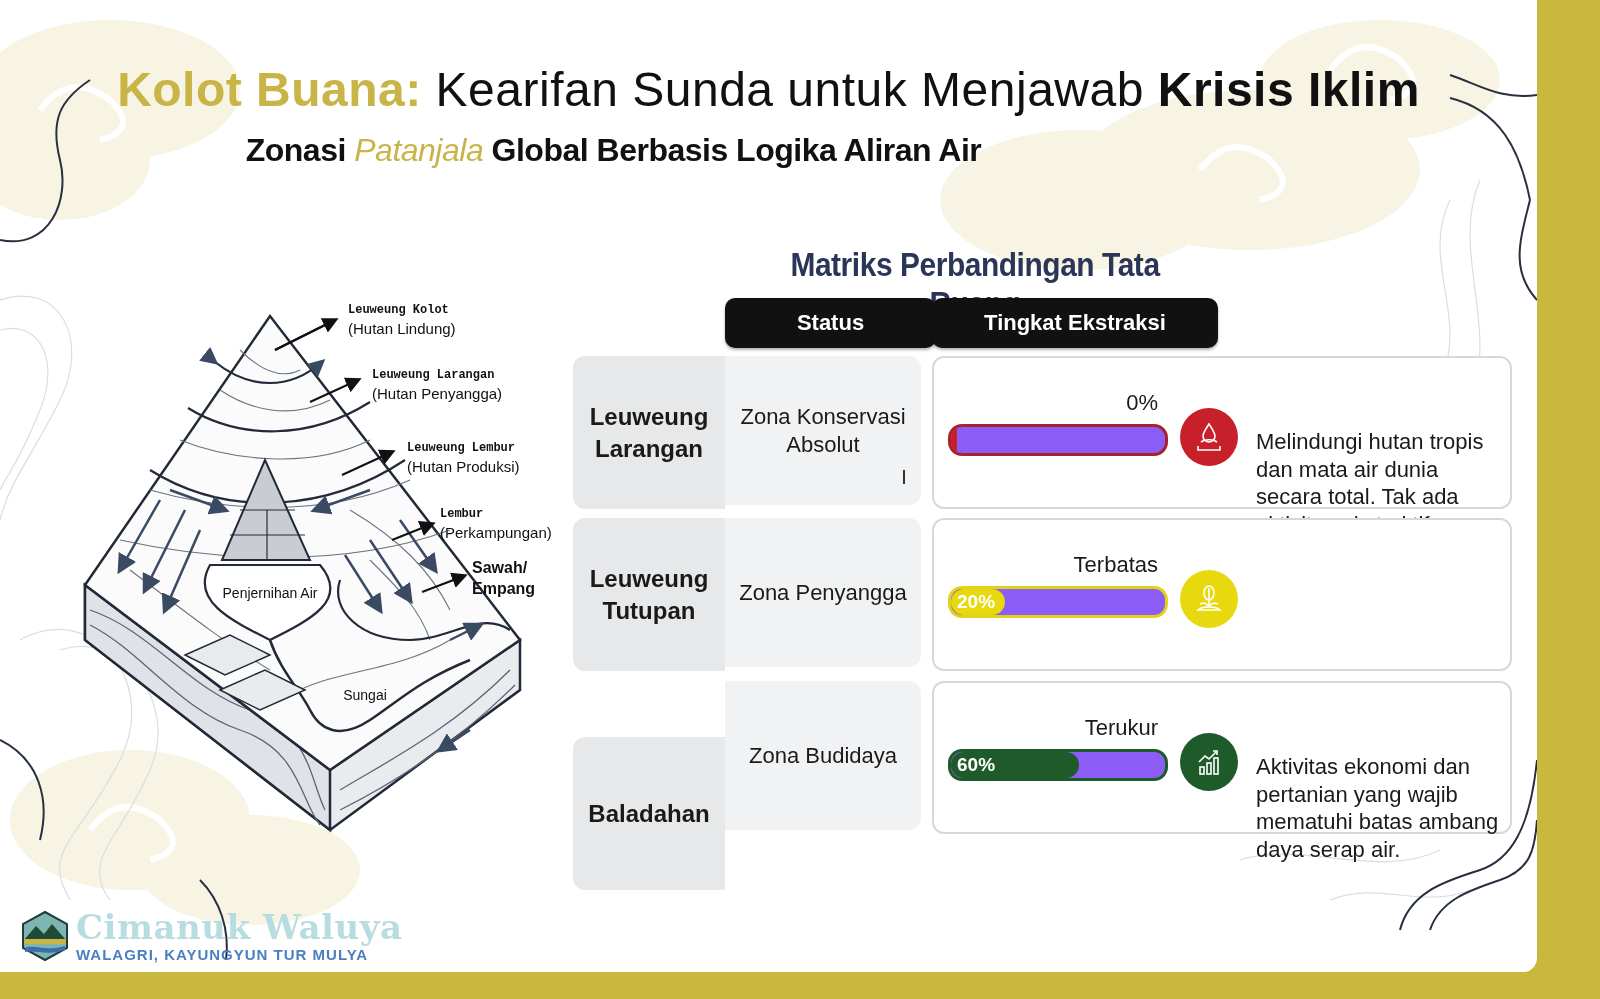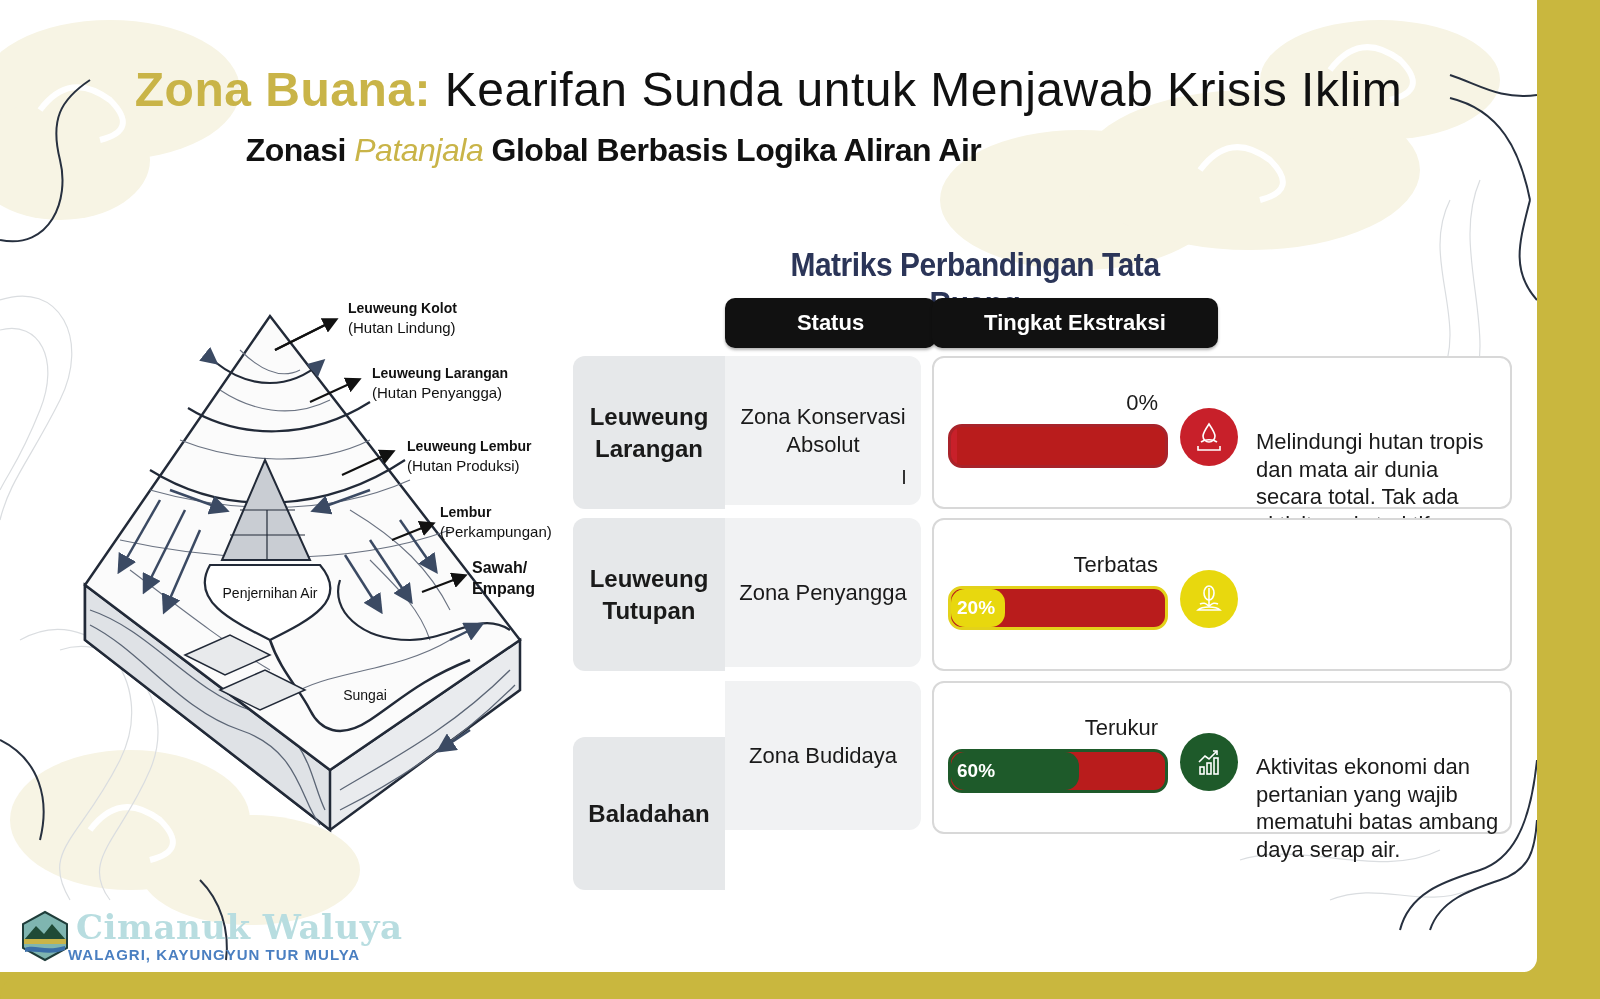--- a/index.html
+++ b/index.html
@@ -13,21 +13,21 @@
     position: absolute; left: 0; top: 972px; width: 1600px; height: 27px; background: #c9b73e;
     border-radius: 40px 0 0 0;
   }
   .bg-deco { position: absolute; left: 0; top: 0; width: 1537px; height: 972px; pointer-events: none; }
 
   .title {
     position: absolute; left: 0; top: 62px; width: 1537px; text-align: center;
     font-size: 48px; color: #111; letter-spacing: 0.5px; white-space: nowrap;
   }
   .title .gold { color: #c9b448; font-weight: bold; }
-  .title .bold { font-weight: normal; }
+  .title .bold { font-weight: bold; }
   .subtitle {
     position: absolute; left: 0; top: 132px; width: 1227px; text-align: center;
     font-size: 32px; font-weight: bold; color: #111; white-space: nowrap; letter-spacing: -0.5px;
   }
   .subtitle .italic-gold { color: #c9b448; font-style: italic; font-weight: normal; }
 
   .matrix-title {
     position: absolute; left: 720px; top: 245px; width: 510px; text-align: center;
     font-size: 34px; font-weight: bold; color: #2b3558; letter-spacing: -0.5px;
     transform: scaleX(0.88); transform-origin: center;
@@ -51,45 +51,45 @@
     font-size: 22px; color: #1a1a1a; line-height: 1.25; padding: 0 12px;
   }
   .row-card {
     position: absolute; left: 932px; width: 580px; height: 153px;
     background: #fff; border: 2px solid #d8d8d8; border-radius: 12px;
   }
   .bar-label {
     position: absolute; right: 352px; top: 32px; font-size: 22px; color: #1a1a1a;
   }
   .bar {
-    position: absolute; left: 14px; top: 66px; width: 220px; height: 44px;
-    border-radius: 14px; background: #b91c1c; overflow: hidden;
+    position: absolute; left: 14px; top: 66px; width: 220px; height: 32px;
+    border-radius: 14px; background: #8b5cf6; overflow: hidden;
   }
   .bar-fill {
     position: absolute; left: 0; top: 0; height: 100%; border-radius: 14px;
     color: #fff; font-size: 19px; font-weight: bold; display: flex; align-items: center; padding-left: 6px;
   }
   .icon-circle {
     position: absolute; left: 246px; top: 50px; width: 58px; height: 58px; border-radius: 50%;
     display: flex; align-items: center; justify-content: center;
   }
   .desc {
     position: absolute; left: 322px; top: 22px; width: 250px; font-size: 22px; color: #1a1a1a; line-height: 1.25; margin-top: 48px;
   }
 
   .pyr-label { position: absolute; font-size: 15px; color: #111; line-height: 1.3; white-space: nowrap; }
-  .pyr-label b { font-size: 14px; }
+  .pyr-label b { font-size: 12px; font-family: Liberation Mono, monospace; }
 
   .logo { position: absolute; left: 20px; top: 910px; width: 50px; height: 52px; }
   .logo-name {
     position: absolute; left: 76px; top: 907px; font-family: "DejaVu Serif", serif; font-weight: bold;
     font-size: 34px; color: #b8dde0; letter-spacing: 0.5px; text-align: center;
   }
   .logo-tag {
-    position: absolute; left: 68px; top: 946px; font-size: 15px; font-weight: bold; color: #4a7fc1; letter-spacing: 1px;
+    position: absolute; left: 76px; top: 946px; font-size: 15px; font-weight: bold; color: #4a7fc1; letter-spacing: 1px;
   }
   .cursor-mark { position: absolute; left: 903px; top: 470px; width: 2px; height: 14px; background: #333; }
 </style>
 </head>
 <body>
 
 <div class="canvas">
 
   <svg class="bg-deco" viewBox="0 0 1537 972">
     <g fill="#f7f4e4">
@@ -124,21 +124,21 @@
       <path d="M200 880 C220 900 230 930 226 960"></path>
       <path d="M1450 75 C1480 85 1500 100 1537 95"></path>
       <path d="M1450 98 C1500 110 1520 150 1530 200"></path>
       <path d="M1530 200 C1520 240 1510 270 1537 300"></path>
       <path d="M1400 930 C1410 890 1450 880 1480 870 S1530 830 1537 760"></path>
       <path d="M1430 930 C1440 900 1470 890 1500 880 S1535 850 1537 820"></path>
     </g>
   </svg>
 
   <div class="title">
-    <span class="gold">Zona Buana:</span><span> Kearifan Sunda untuk Menjawab </span><span class="bold">Krisis Iklim</span>
+    <span class="gold">Kolot Buana:</span><span> Kearifan Sunda untuk Menjawab </span><span class="bold">Krisis Iklim</span>
   </div>
   <div class="subtitle">
     <span>Zonasi </span><span class="italic-gold">Patanjala</span><span> Global Berbasis Logika Aliran Air</span>
   </div>
 
   <svg style="position:absolute;left:70px;top:310px;" width="480" height="530" viewBox="0 0 480 530">
     <defs>
       <marker id="arr" markerWidth="8" markerHeight="8" refX="6" refY="4" orient="auto">
         <path d="M0 0 L8 4 L0 8 Z" fill="#111"></path>
       </marker>

